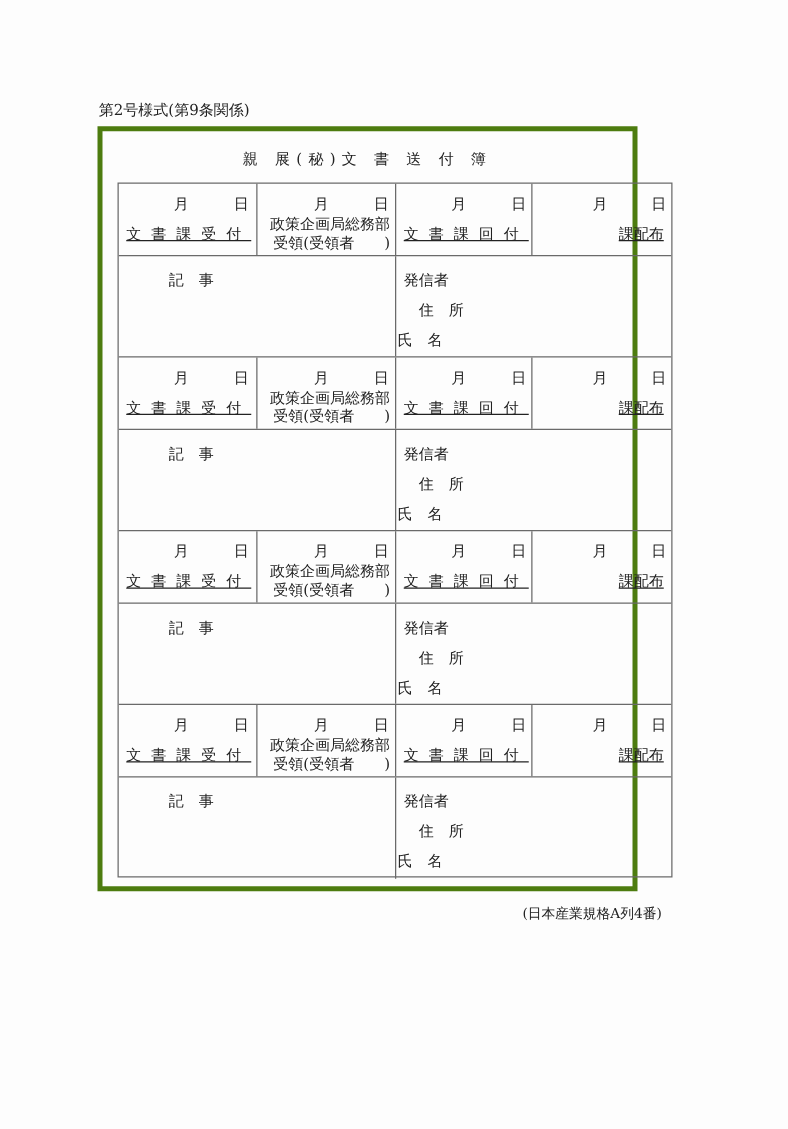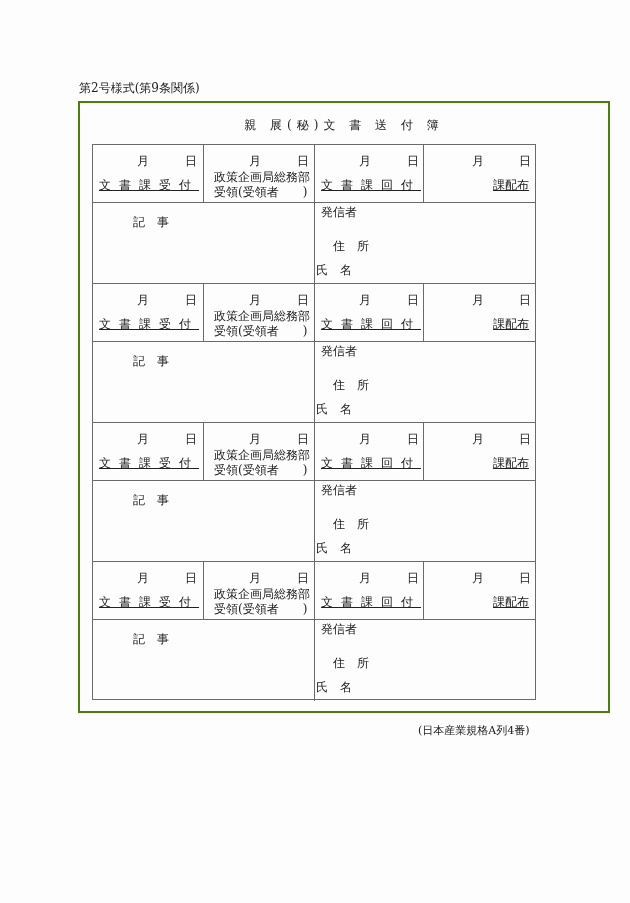--- a/index.html
+++ b/index.html
@@ -2,52 +2,52 @@
 <html><head>
   <meta charset="utf-8">
   <style>
     html, body { margin: 0; padding: 0; }
     body {
       width: 630px; height: 903px; background: #fdfdfd; position: relative;
       font-family: "DejaVu Serif", "Liberation Serif", serif; color: #222; overflow: hidden;
     }
     .form-label { position: absolute; left: 79px; top: 80px; font-size: 12px; letter-spacing: 0px; }
     .frame {
-      position: absolute; left: 78px; top: 101px; width: 532px; height: 612px;
-      border: 2px solid #4d7c0f; box-sizing: border-box;
+      position: absolute; left: 78px; top: 101px; width: 432px; height: 612px;
+      border: 4px solid #4d7c0f; box-sizing: border-box;
     }
     .title {
       position: absolute; left: 0; top: 14px; width: 100%; text-align: center;
       font-size: 12px; letter-spacing: 5px;
     }
     .table {
       position: absolute; left: 12px; top: 41px; width: 444px; height: 556px;
       border: 1px solid #6a6a6a; box-sizing: border-box;
     }
     .hrow {
       position: absolute; left: 0; width: 100%; height: 58px; display: flex;
       border-bottom: 1px solid #6a6a6a; box-sizing: border-box;
     }
     .hcell { position: relative; height: 100%; box-sizing: border-box; font-size: 12px; }
     .hcell + .hcell { border-left: 1px solid #6a6a6a; }
     .c1 { width: 110px; } .c2 { width: 111px; } .c3 { width: 109px; } .c4 { flex: 1; }
     .md { position: absolute; top: 8px; font-size: 12px; }
     .md .m { position: absolute; white-space: nowrap; }
     .lbl { position: absolute; bottom: 8px; white-space: nowrap; font-size: 12px; text-decoration: underline; }
     .spaced { letter-spacing: 8px; }
-    .two-line { position: absolute; left: 10px; top: 25px; line-height: 15px; font-size: 12px; white-space: nowrap; }
+    .two-line { position: absolute; left: 10px; top: 25px; line-height: 15px; font-size: 12px; white-space: nowrap; text-align: right; }
     .brow {
       position: absolute; left: 0; width: 100%; height: 81px; display: flex;
       box-sizing: border-box;
     }
     .bcell { position: relative; height: 100%; box-sizing: border-box; font-size: 12px; }
     .bleft { width: 221px; }
     .bright { flex: 1; border-left: 1px solid #6a6a6a; }
     .kiji { position: absolute; left: 6px; top: 11px; letter-spacing: 12px; margin-left: 34px; }
-    .sender { position: absolute; left: 6px; top: 1px; }
+    .sender { position: absolute; left: 6px; top: 11px; }
     .addr { position: absolute; left: 18px; top: 35px; letter-spacing: 12px; }
     .name { position: absolute; left: 1px; top: 59px; letter-spacing: 12px; }
     .footer { position: absolute; left: 418px; top: 723px; font-size: 11px; }
   </style>
 </head>
 <body>
 
 <div class="form-label">第2号様式(第9条関係)</div>
 
 <div class="frame">

